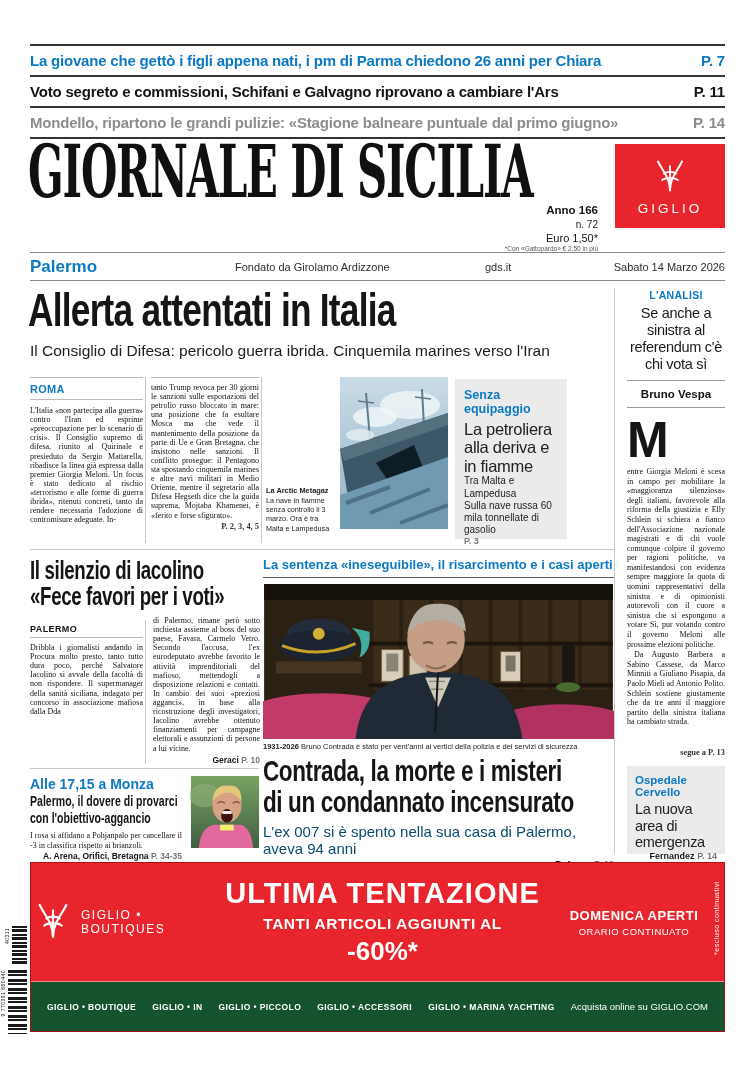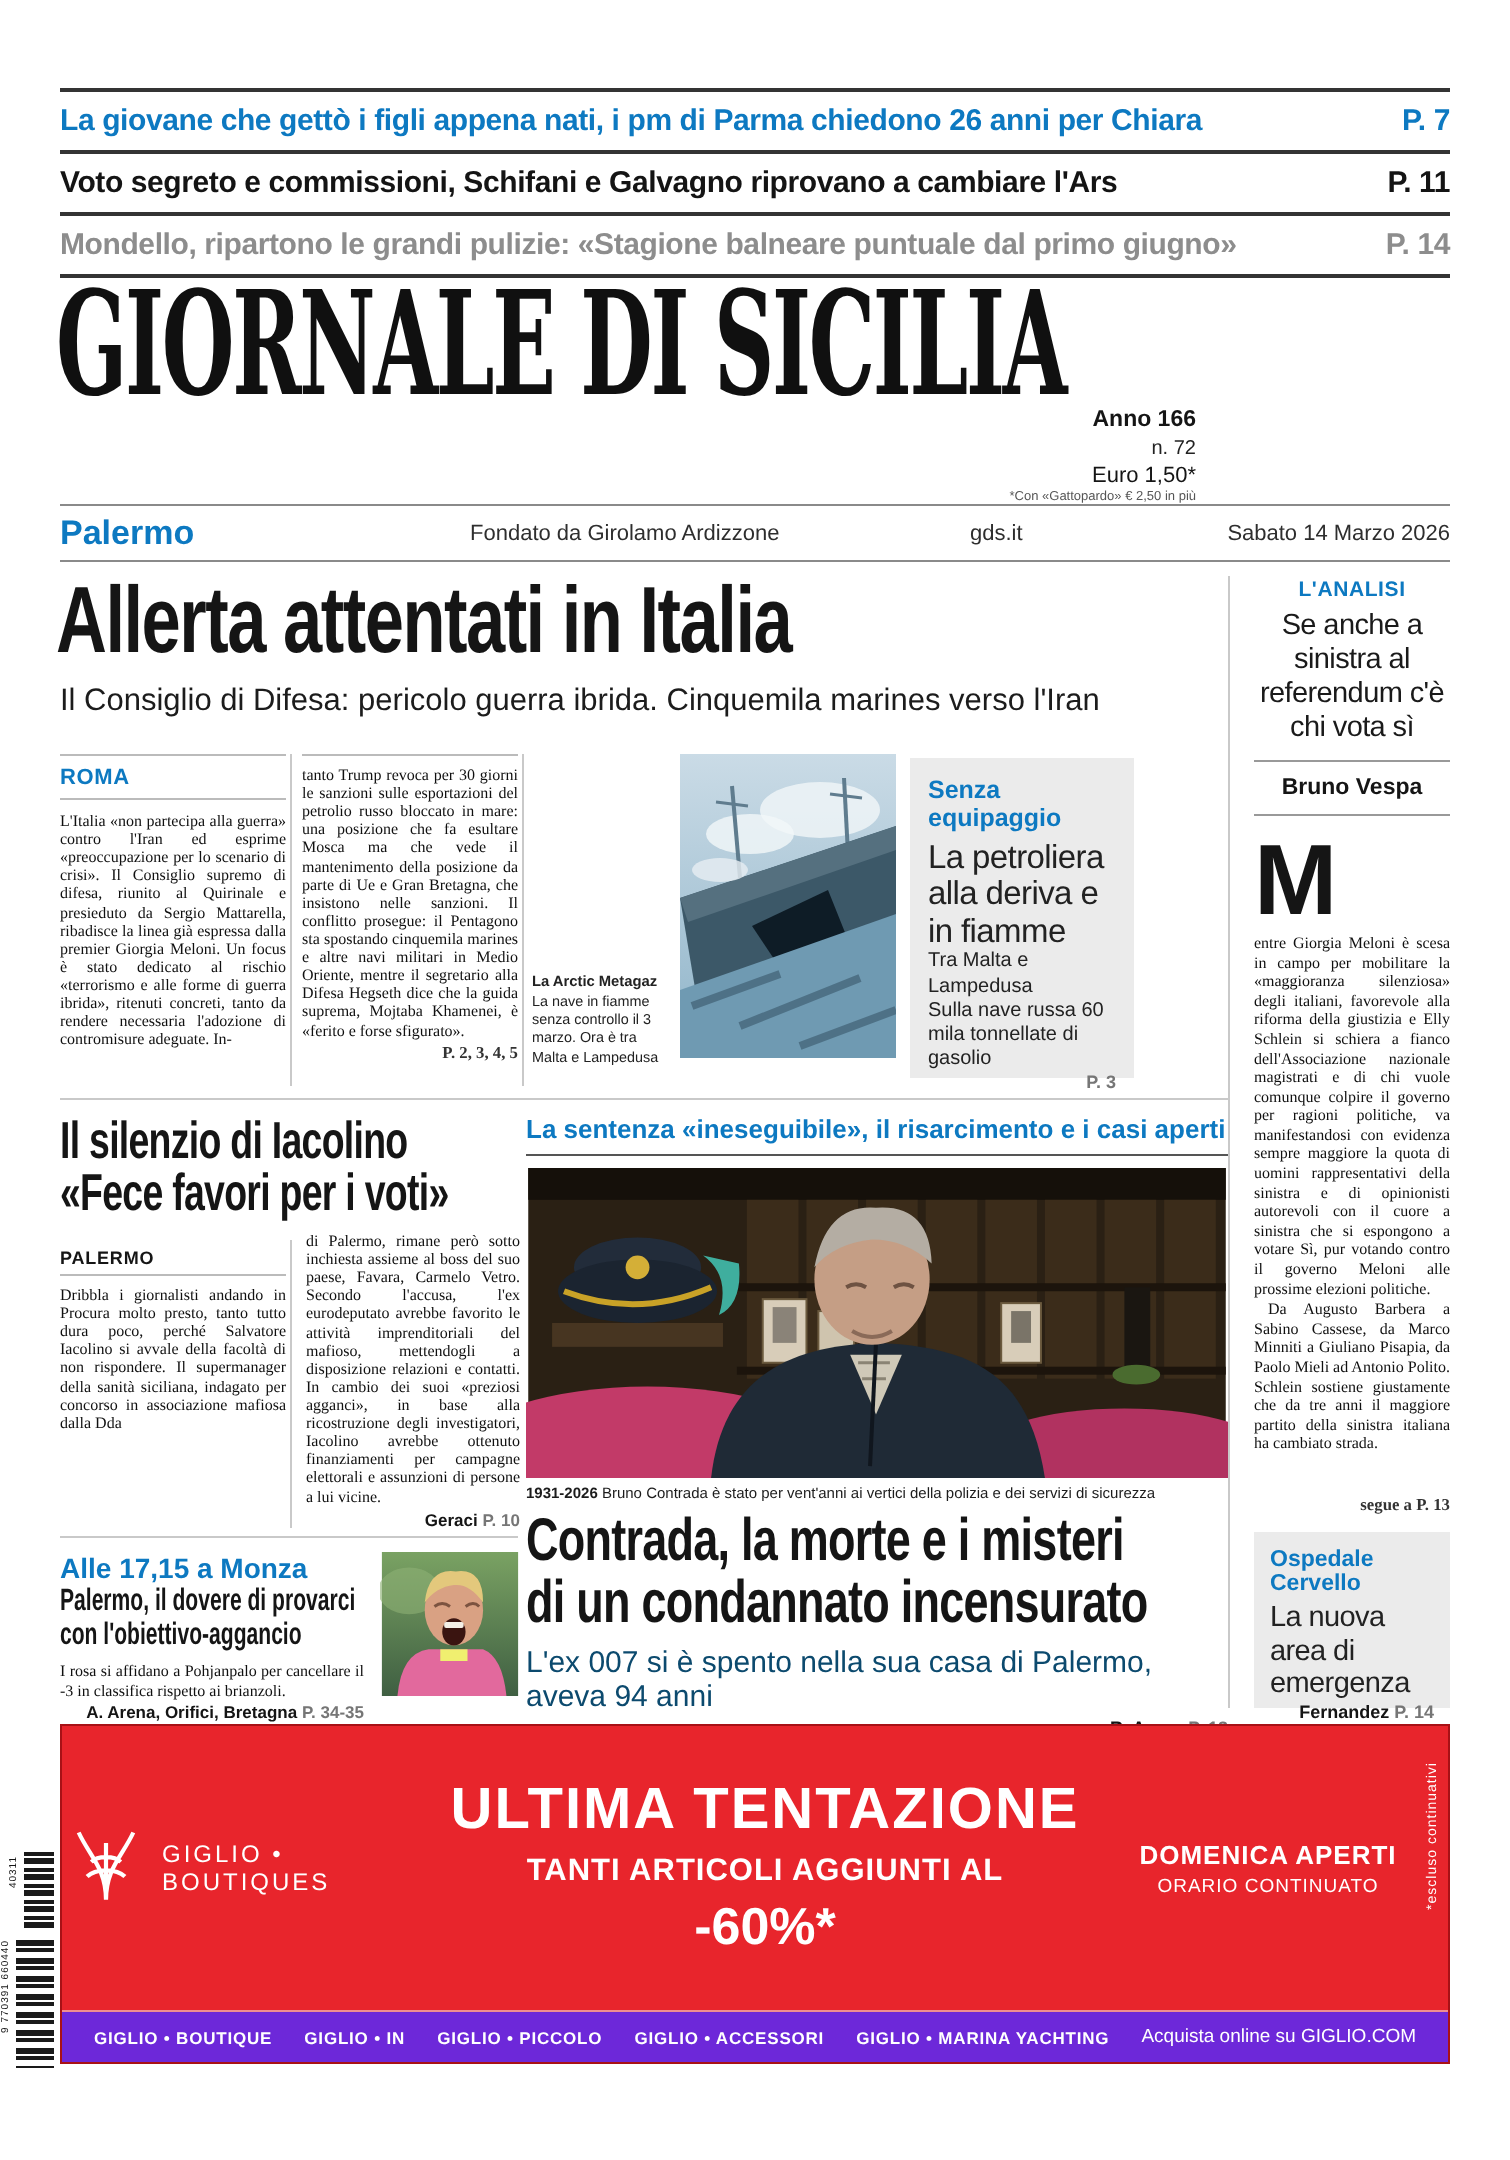--- a/index.html
+++ b/index.html
@@ -57,21 +57,21 @@
   .lead-caption{position:absolute;left:266px;top:486px;width:70px;font-size:7.2px;line-height:1.3;color:#222;}
   .lead-caption b{font-size:7.4px;}
   .lead-photo{position:absolute;left:340px;top:377px;width:108px;height:152px;}
 
   .graybox{background:#ebebeb;box-sizing:border-box;}
   #tanker-box{position:absolute;left:455px;top:379px;width:112px;height:160px;padding:9px 9px 7px;
               display:flex;flex-direction:column;}
   .gb-kicker{color:#0d79c1;font-weight:bold;font-size:12.5px;}
   .gb-title{font-size:16.5px;line-height:1.12;letter-spacing:-0.3px;color:#222;margin-top:4px;}
   .gb-body{font-size:10px;line-height:1.22;color:#222;margin-top:auto;}
-  .gb-page{text-align:right;font-weight:bold;font-size:9px;color:#767676;}
+  .gb-page{font-weight:bold;font-size:9px;color:#767676;}
 
   .hrule{position:absolute;height:1px;background:#c9c9c9;}
   #hr-mid{left:30px;top:549px;width:584px;}
   #hr-monza{left:30px;top:768px;width:229px;}
 
   
   .analysis{position:absolute;left:627px;top:289px;width:98px;height:468px;display:flex;flex-direction:column;}
   .an-kicker{text-align:center;color:#0d79c1;font-weight:bold;font-size:10.5px;letter-spacing:0.3px;}
   .an-title{text-align:center;font-size:14.5px;line-height:1.18;letter-spacing:-0.3px;color:#1a1a1a;margin-top:4px;}
   .an-rule{height:1px;background:#999;margin:7px 0;}
@@ -129,22 +129,22 @@
   .ad-brand{font-size:12px;letter-spacing:1.5px;}
   .ad-center{flex:1;text-align:center;}
   .ad-title{font-size:29px;font-weight:bold;letter-spacing:1px;}
   .ad-sub{font-size:15.5px;font-weight:bold;letter-spacing:0.5px;margin-top:5px;}
   .ad-disc{font-size:26px;font-weight:bold;margin-top:3px;}
   .ad-right{width:180px;text-align:center;}
   .ad-r1{font-size:13px;font-weight:bold;letter-spacing:0.5px;}
   .ad-r2{font-size:9.5px;margin-top:3px;letter-spacing:0.5px;}
   .ad-side{position:absolute;right:4px;top:18px;writing-mode:vertical-rl;transform:rotate(180deg);
            font-size:7px;color:#fff;letter-spacing:0.5px;}
-  .ad-strip{height:25px;background:#6d28d9;border-top:1px solid #ef8d90;display:flex;align-items:center;
-            justify-content:space-between;padding:0 16px;color:#fff;}
+  .ad-strip{height:25px;background:#14532d;border-top:1px solid #ef8d90;display:flex;align-items:center;
+            justify-content:space-between;padding:12px 16px;color:#fff;}
   .strip-item{font-size:8.5px;font-weight:bold;letter-spacing:0.4px;}
   .strip-cta{font-size:9.5px;}
 
   
   .barcode{position:absolute;left:3px;top:926px;width:26px;height:114px;}
   .bc1{position:absolute;left:9px;top:0;width:15px;height:38px;
        background:repeating-linear-gradient(180deg,#1a1a1a 0 2px,#fff 2px 3px,#1a1a1a 3px 6px,#fff 6px 8px);}
   .bc2{position:absolute;left:5px;top:44px;width:19px;height:64px;
        background:repeating-linear-gradient(180deg,#1a1a1a 0 3px,#fff 3px 4px,#1a1a1a 4px 6px,#fff 6px 9px);}
   .bc-t{position:absolute;left:1px;top:2px;font-size:5px;writing-mode:vertical-rl;transform:rotate(180deg);letter-spacing:0.5px;}
@@ -164,20 +164,28 @@
       <span>Voto segreto e commissioni, Schifani e Galvagno riprovano a cambiare l'Ars</span>
       <span class="tb-page">P. 11</span>
     </div>
     <div class="tb-row tb-gray">
       <span>Mondello, ripartono le grandi pulizie: «Stagione balneare puntuale dal primo giugno»</span>
       <span class="tb-page">P. 14</span>
     </div>
   </div>
 
   <div class="masthead-title">GIORNALE DI SICILIA</div>
+  <div class="logo-box">
+    <span>
+      <svg width="40" height="38" viewBox="0 0 40 40">
+          <path d="M20 37 V10 M20 37 C20 22 12 16 7 5 M20 37 C20 22 28 16 33 5 M13 19 C16 16 24 16 27 19 M11 26 C15 22 25 22 29 26" stroke="#fff" fill="none" stroke-width="2"></path>
+        </svg>
+    </span>
+    <span class="logo-brand">GIGLIO</span>
+  </div>
   <div class="edition">
     <div class="ed-anno">Anno 166</div>
     <div class="ed-num">n. 72</div>
     <div class="ed-price">Euro 1,50*</div>
     <div class="ed-note">*Con «Gattopardo» € 2,50 in più</div>
   </div>
 
   <div class="folio">
     <span class="folio-city">Palermo</span>
     <span class="folio-founder">Fondato da Girolamo Ardizzone</span>

